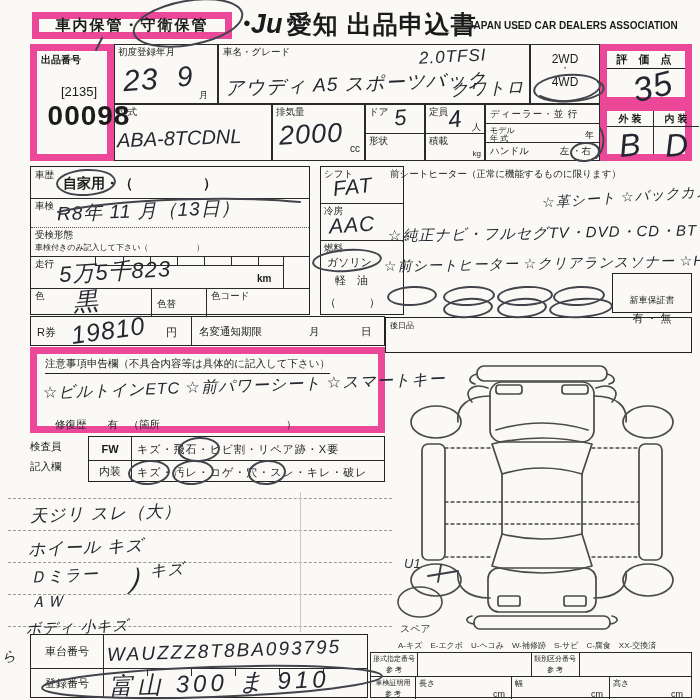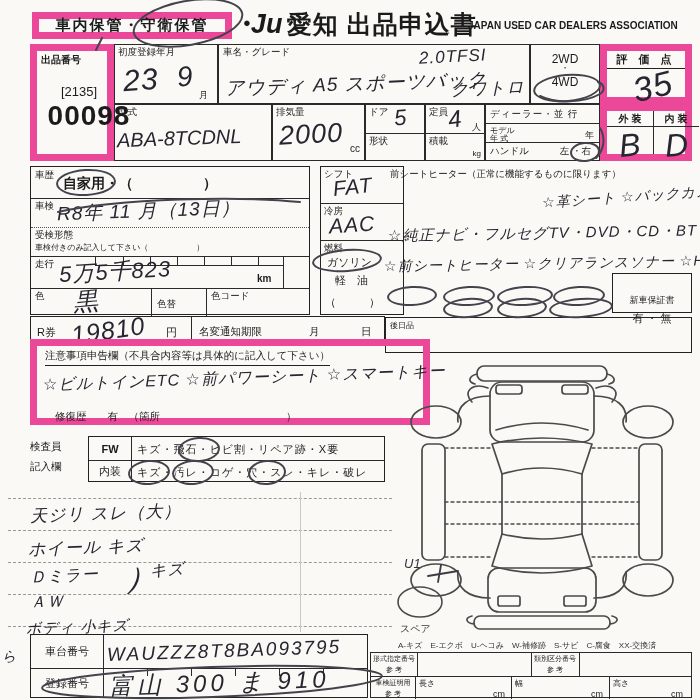--- a/index.html
+++ b/index.html
@@ -169,21 +169,21 @@
   <div class="abs b15" style="left:30px;top:316px;width:355px;height:30px;">
     <div style="position:absolute;left:6px;top:8px;font-size:11px;">R券</div>
     <div class="hw abs" style="left:40px;top:-1px;font-size:25px;transform:rotate(-8deg);">19810</div>
     <div style="position:absolute;left:135px;top:8px;font-size:11px;">円</div>
     <div class="abs" style="left:160px;top:0;height:100%;border-left:1px solid #2a2a2a;"></div>
     <div style="position:absolute;left:168px;top:8px;font-size:10.5px;">名変通知期限</div>
     <div style="position:absolute;left:278px;top:8px;font-size:10.5px;">月</div>
     <div style="position:absolute;left:330px;top:8px;font-size:10.5px;">日</div>
   </div>
 
-  <div class="abs b2" style="left:30px;top:339px;width:400px;height:86px;">
+  <div class="abs b2" style="left:30px;top:347px;width:355px;height:86px;">
     <div class="nowrap" style="position:absolute;left:8px;top:3px;font-size:10.5px;border-bottom:1px solid #222;padding-bottom:2px;">注意事項申告欄（不具合内容等は具体的に記入して下さい）</div>
     <div class="hw abs nowrap" style="left:6px;top:22px;font-size:16px;transform:rotate(-2deg);">☆ビルトインETC ☆前パワーシート ☆スマートキー</div>
     <div class="nowrap" style="position:absolute;left:18px;top:64px;font-size:10.5px;">修復歴　　有　（箇所　　　　　　　　　　　　）</div>
   </div>
 
   <div style="position:absolute;left:30px;top:440px;font-size:10.5px;">検査員</div>
   <div style="position:absolute;left:30px;top:460px;font-size:10.5px;">記入欄</div>
   <div class="abs b15" style="left:88px;top:436px;width:297px;height:46px;">
     <div class="abs" style="left:0;top:23px;width:100%;border-top:1px solid #2a2a2a;"></div>
     <div class="abs" style="left:42px;top:0;height:100%;border-left:1px solid #2a2a2a;"></div>

